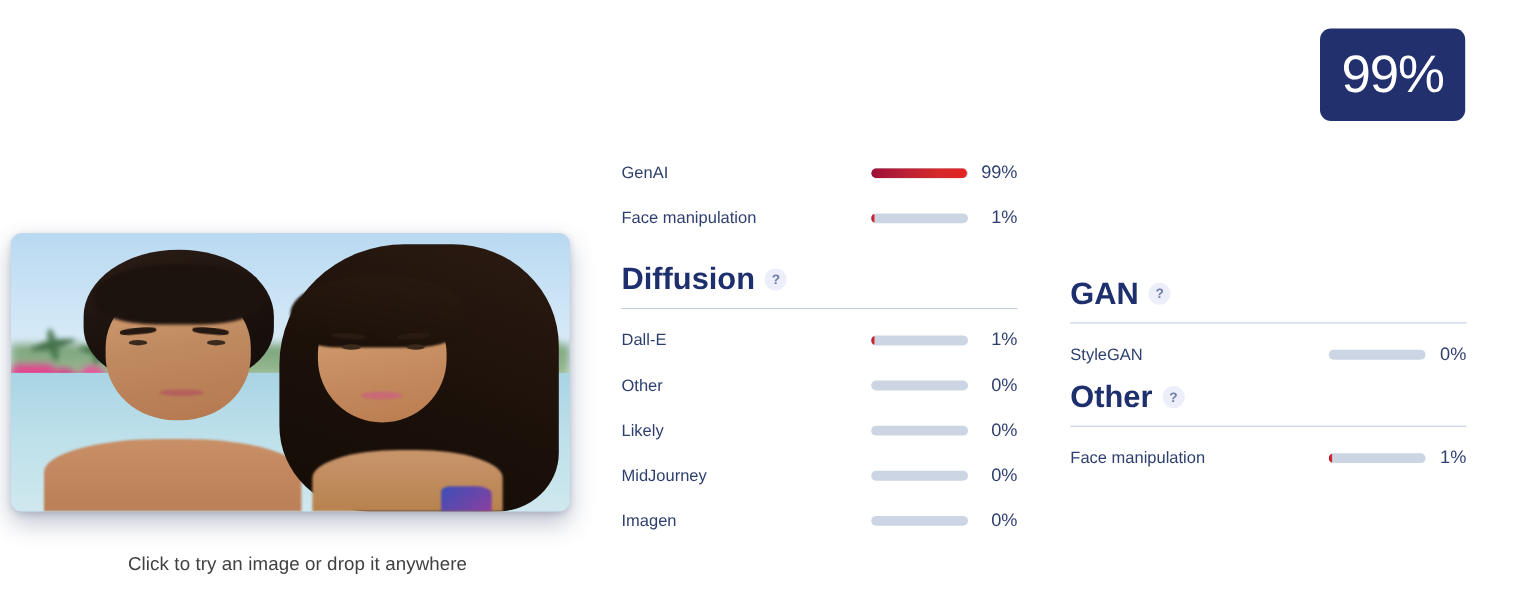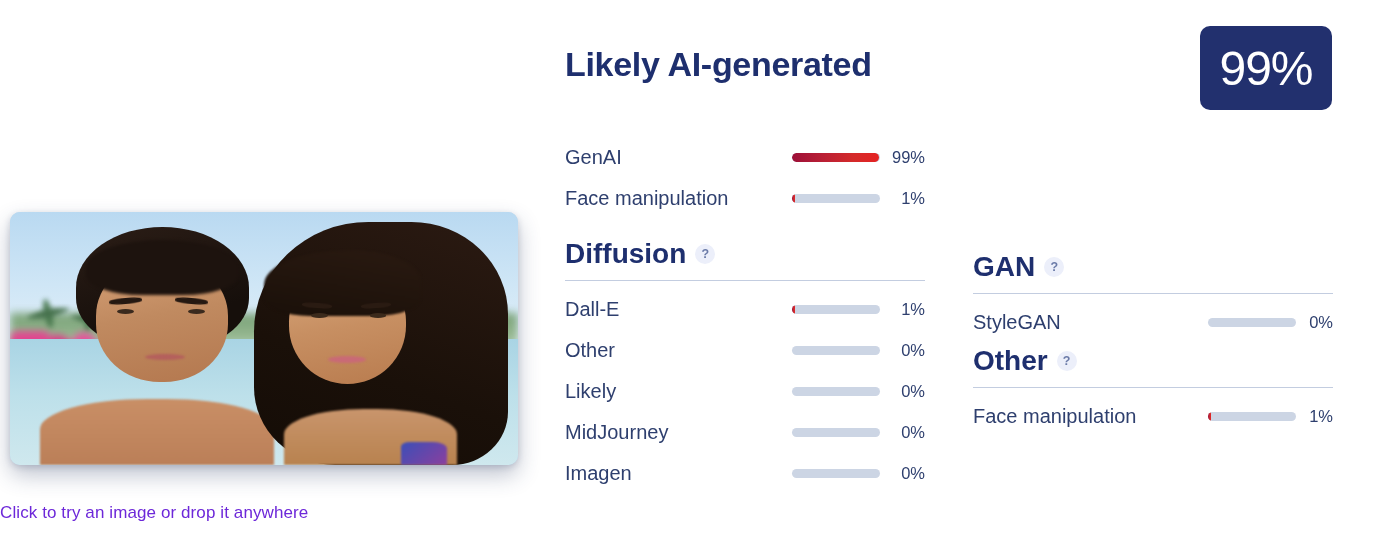--- a/index.html
+++ b/index.html
@@ -203,24 +203,25 @@
     background: #c96a76; border-radius: 50%;
     filter: blur(0.8px);
   }
   .thumb-soften { position: absolute; inset: 0; backdrop-filter: blur(0.2px); }
 
   .drop-hint {
     position: absolute;
     left: 0;
     top: 503px;
     width: 528px;
-    text-align: left;
+    text-align: center;
     font-size: 17px;
-    color: #6d28d9;
+    color: #404040;
     letter-spacing: 0.1px;
+    padding-left: 13px;
   }
 
   
   .results {
     position: absolute;
     left: 565px;
     top: 0;
     width: 822px;
     height: 537px;
   }
@@ -254,21 +255,21 @@
   
   .summary { position: absolute; left: 0; top: 137px; width: 360px; }
 
   .row {
     position: relative;
     height: 41px;
     display: flex;
     align-items: center;
   }
   .row-label {
-    font-size: 20px;
+    font-size: 15px;
     color: #2e3f6e;
     white-space: nowrap;
   }
   .bar-track {
     position: absolute;
     left: 227px;
     width: 88px;
     height: 9px;
     background: #ccd5e4;
     border-radius: 5px;
@@ -374,21 +375,20 @@
         <div class="w-eye-r"></div>
         <div class="w-mouth"></div>
         <div class="thumb-soften"></div>
       </div>
     </div>
     <div class="drop-hint">Click to try an image or drop it anywhere</div>
   </div>
 
   <div class="results">
 
-    <div class="verdict-title">Likely AI-generated</div>
 
     <div class="score-badge">99%</div>
 
     <div class="summary" id="summary-rows">
         <div class="row">
           <div class="row-label">GenAI</div>
           <div class="bar-track">
             <div class="bar-fill" style="width: 99%;"></div>
           </div>
           <div class="row-pct">99%</div>

